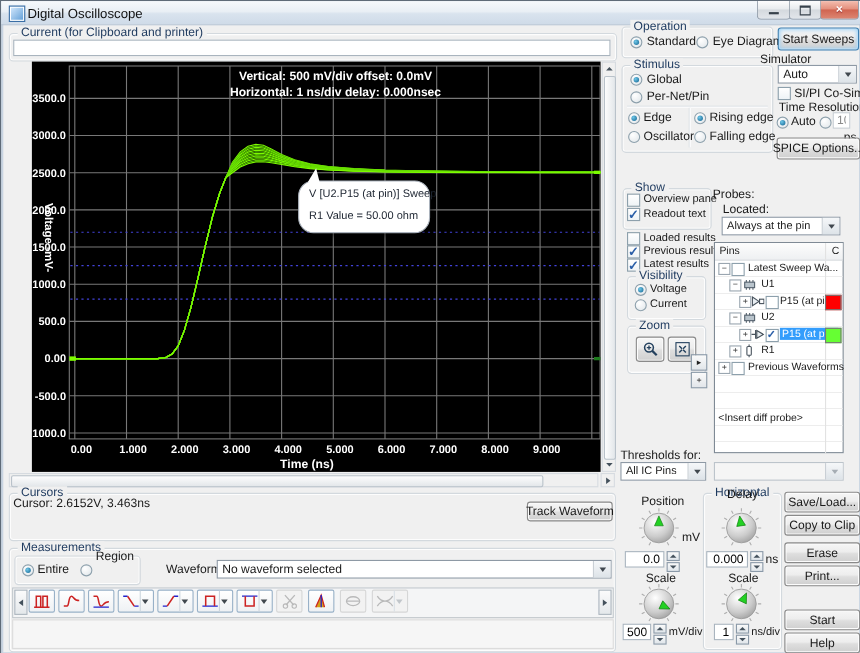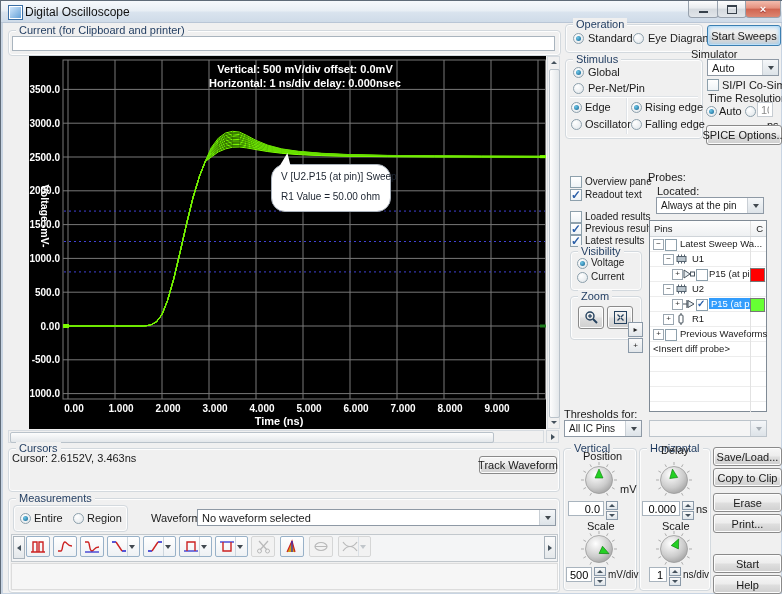--- a/index.html
+++ b/index.html
@@ -245,20 +245,23 @@
   <span class="wlab" style="left:707px;top:91px;">Time Resolution</span>
   <span class="rad on" style="left:705px;top:105px;"></span>
   <span class="wlab" style="left:718px;top:104px;">Auto</span>
   <span class="rad" style="left:744px;top:105px;"></span>
   <input class="num dis" style="left: 756px; top: 101px; width: 16px; height: 15px;" value="10">
   <span class="wlab" style="left:766px;top:118px;">ps</span>
   <div class="btn" style="left:705px;top:124px;width:74px;height:18px;">
       <span>SPICE Options...</span>
     </div>
 
+  <div class="grp" style="left:565px;top:170px;width:79px;height:36px;">
+    <span class="glab">Show</span>
+  </div>
   <span class="cb" style="left:569px;top:175px;"></span>
   <span class="wlab" style="left:584px;top:175px;font-size:10px;">Overview pane</span>
   <span class="cb on" style="left:569px;top:188px;"></span>
   <span class="wlab" style="left:584px;top:188px;font-size:10px;">Readout text</span>
 
   <span class="cb" style="left:569px;top:210px;"></span>
   <span class="wlab" style="left:584px;top:210px;font-size:10px;">Loaded results</span>
   <span class="cb on" style="left:569px;top:222px;"></span>
   <span class="wlab" style="left:584px;top:222px;font-size:10px;">Previous results</span>
   <span class="cb on" style="left:569px;top:234px;"></span>
@@ -367,21 +370,21 @@
             </svg>
         </span>
         <span class="tlab" style="left:42px;">R1</span>
       </div>
       <div class="trow" style="top:90px;">
         <span class="exp" style="left:3px;">+</span>
         <span class="tcb" style="left:15px;"></span>
         <span class="tlab" style="left:30px;">Previous Waveforms</span>
       </div>
       <div class="trow" style="top:105px;">
-        <span class="tlab" style="left:3px;">&lt;Insert diff probe&gt;</span>
+        <span class="tlab" style="left:3px;margin-top:32px;">&lt;Insert diff probe&gt;</span>
       </div>
     </div>
   </div>
 
   <span class="wlab" style="left:563px;top:407px;">Thresholds for:</span>
   <div class="combo" style="left:563px;top:419px;width:78px;height:17px;font-size:10px;">
     <span class="cval">All IC Pins</span>
       <span class="carr">
         <span class="tri-d"></span>
       </span>
@@ -401,21 +404,21 @@
       <span>Track Waveform</span>
     </div>
 
   <div class="grp" style="left:7px;top:497px;width:550px;height:93px;">
     <span class="glab">Measurements</span>
   </div>
   <div class="grp" style="left:12px;top:504px;width:113px;height:25px;"></div>
   <span class="rad on" style="left:19px;top:512px;"></span>
   <span class="wlab" style="left:33px;top:511px;">Entire</span>
   <span class="rad" style="left:72px;top:512px;"></span>
-  <span class="wlab" style="left:86px;top:511px;">Region</span>
+  <span class="wlab" style="left:86px;top:499px;">Region</span>
   <span class="wlab" style="left:150px;top:511px;">Waveform:</span>
   <div class="combo" style="left:196px;top:508px;width:359px;height:17px;">
     <span class="cval">No waveform selected</span>
       <span class="carr">
         <span class="tri-d"></span>
       </span>
   </div>
 
   <div id="mtoolbar">
     <div class="scrollarrow" style="left:1px;">
@@ -499,23 +502,20 @@
       <span class="ddarr">
           <span class="tri-d" style="border-top-color:#a6adb4;"></span>
         </span>
     </div>
     <div class="scrollarrow" style="right:1px;">
         <span style="width:0;height:0;border-top:3px solid transparent;border-bottom:3px solid transparent;border-left:4px solid #44515c;"></span>
       </div>
   </div>
   <div id="results"></div>
 
-  <div class="grp" style="left:562px;top:447px;width:72px;height:141px;">
-    <span class="glab">Vertical</span>
-  </div>
   <span class="wlab" style="left:582px;top:449px;">Position</span>
   <span class="knob" style="left:578px;top:459px;"><svg width="40" height="40" viewBox="-20 -20 40 40">
     <defs>
           <radialGradient id="kg" cx="38%" cy="30%" r="75%">
       <stop offset="0" stop-color="#ffffff"></stop>
             <stop offset="0.65" stop-color="#cccccc"></stop>
             <stop offset="1" stop-color="#a3a3a3"></stop>
     </radialGradient>
         </defs>
     <line x1="-7.5" y1="13.0" x2="-9.0" y2="15.6" stroke="#adadad" stroke-width="1"></line>

